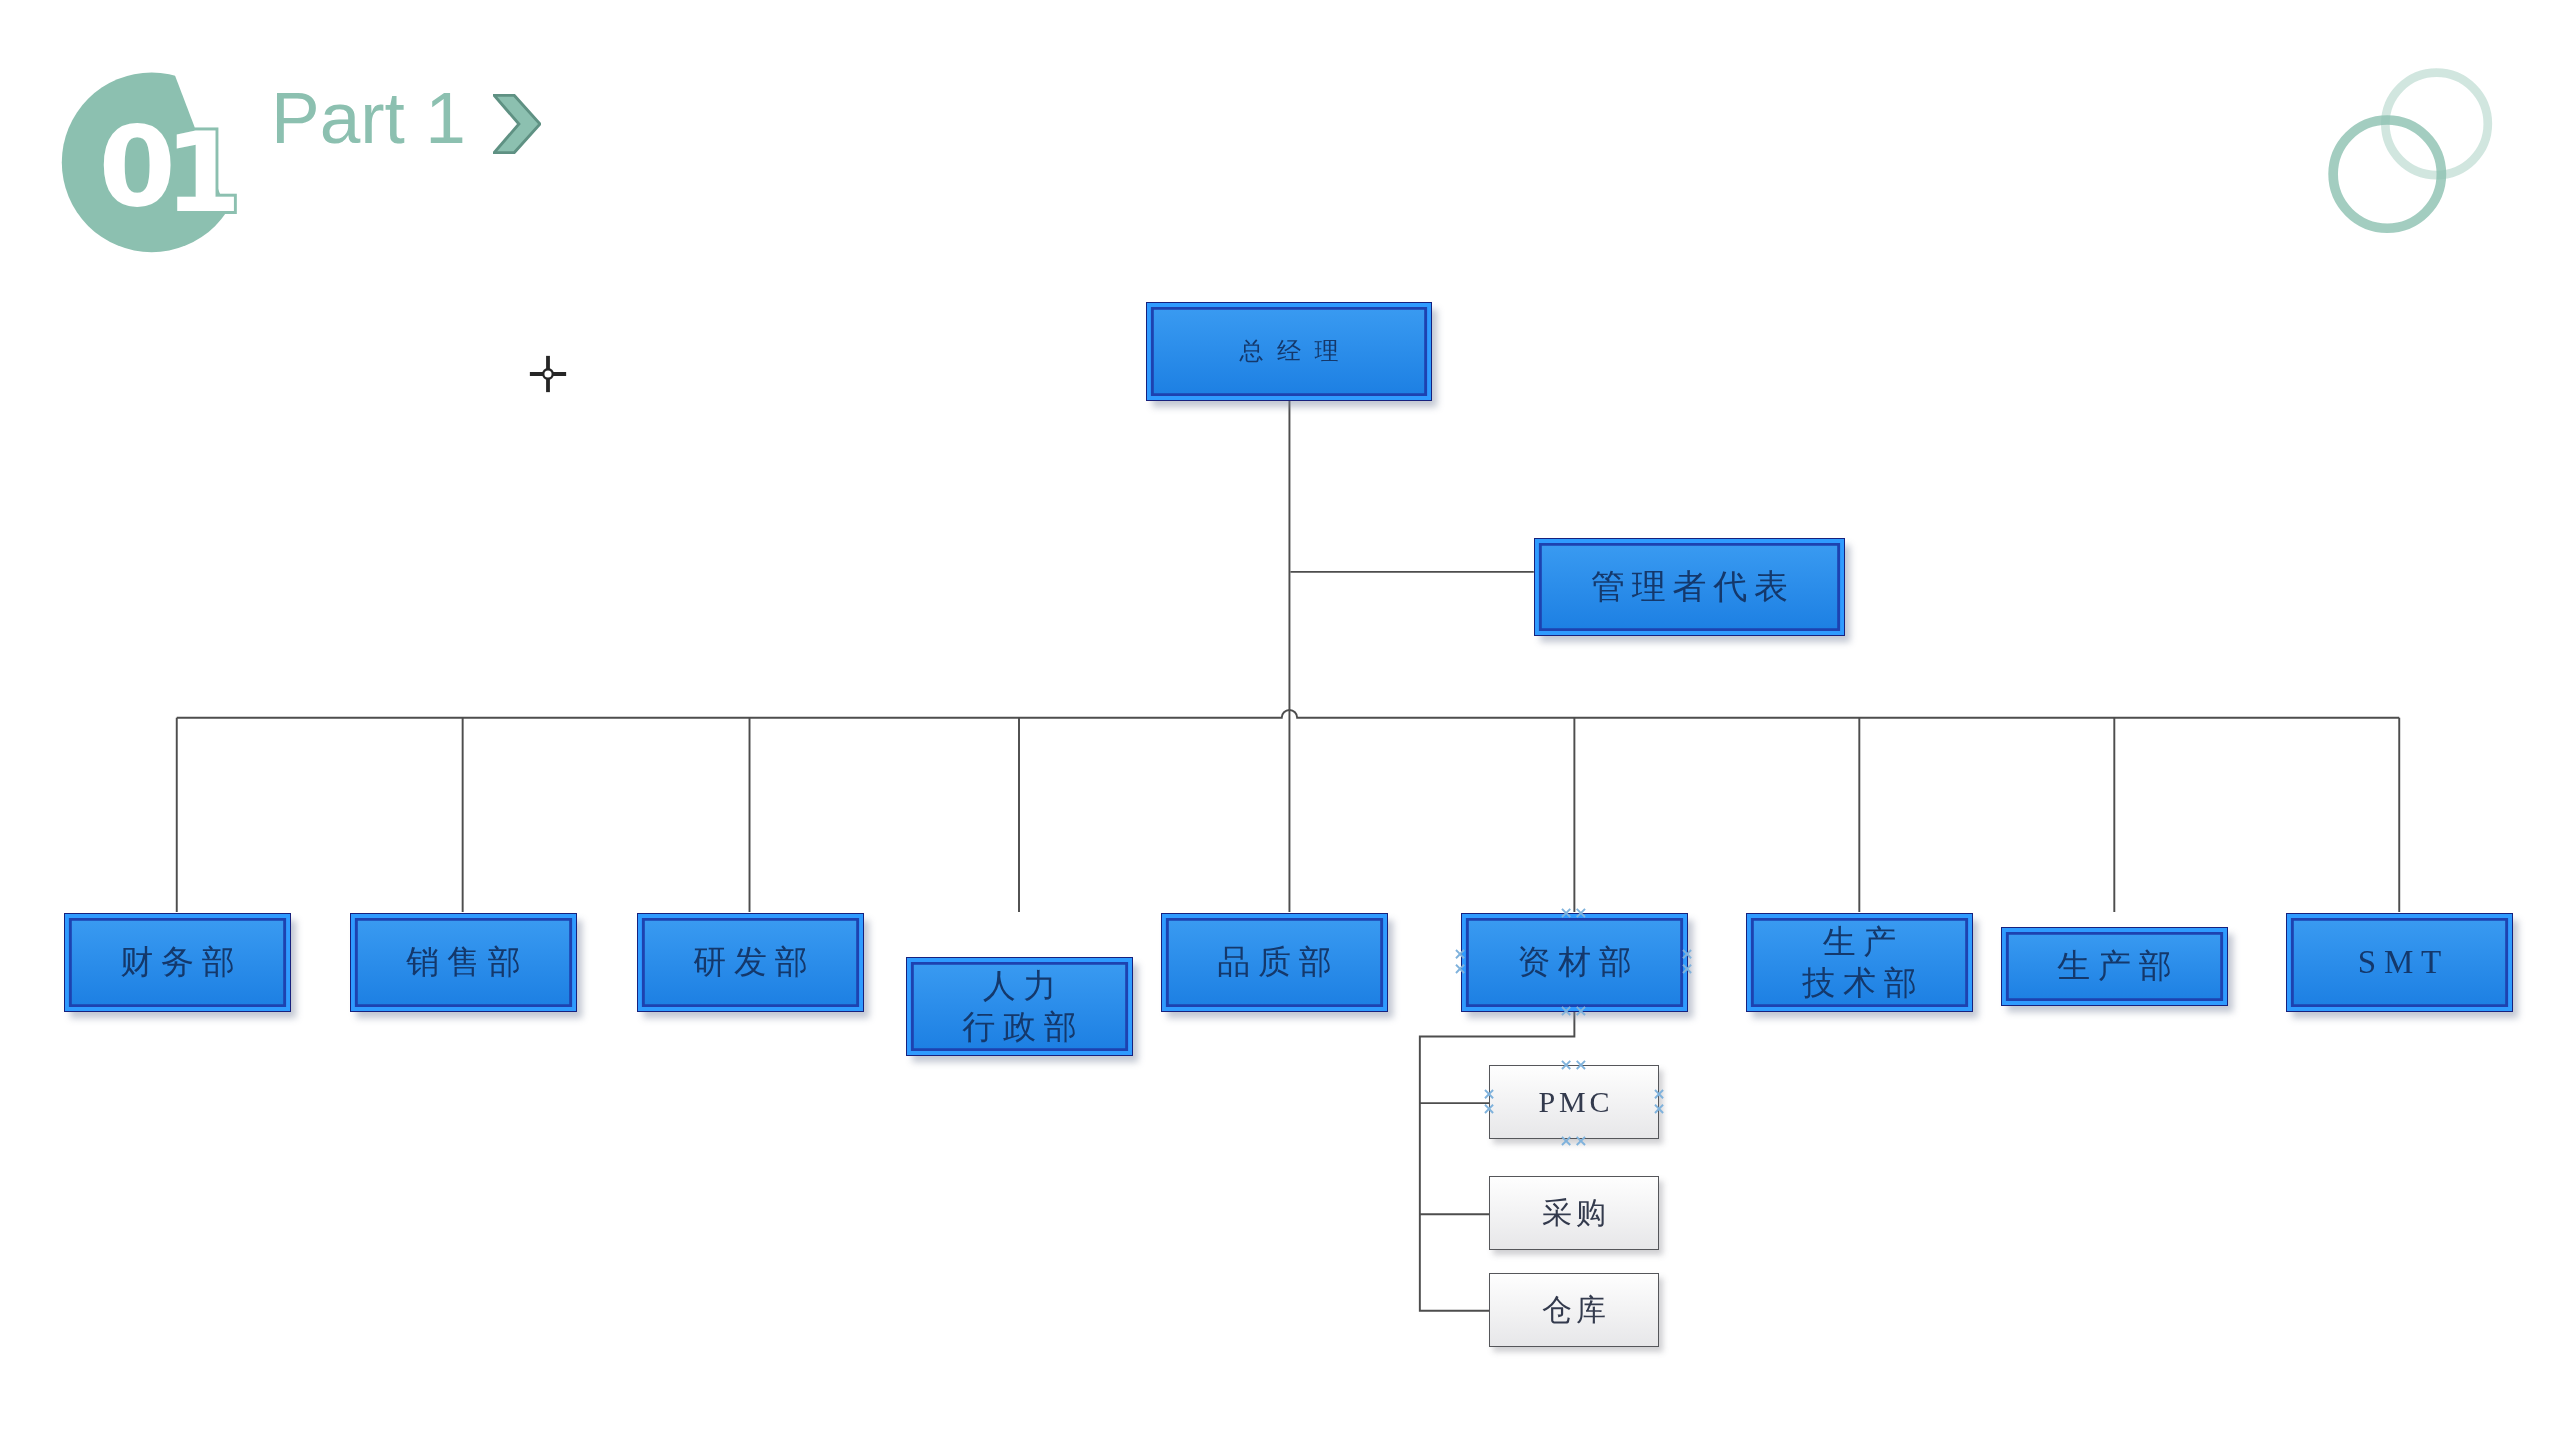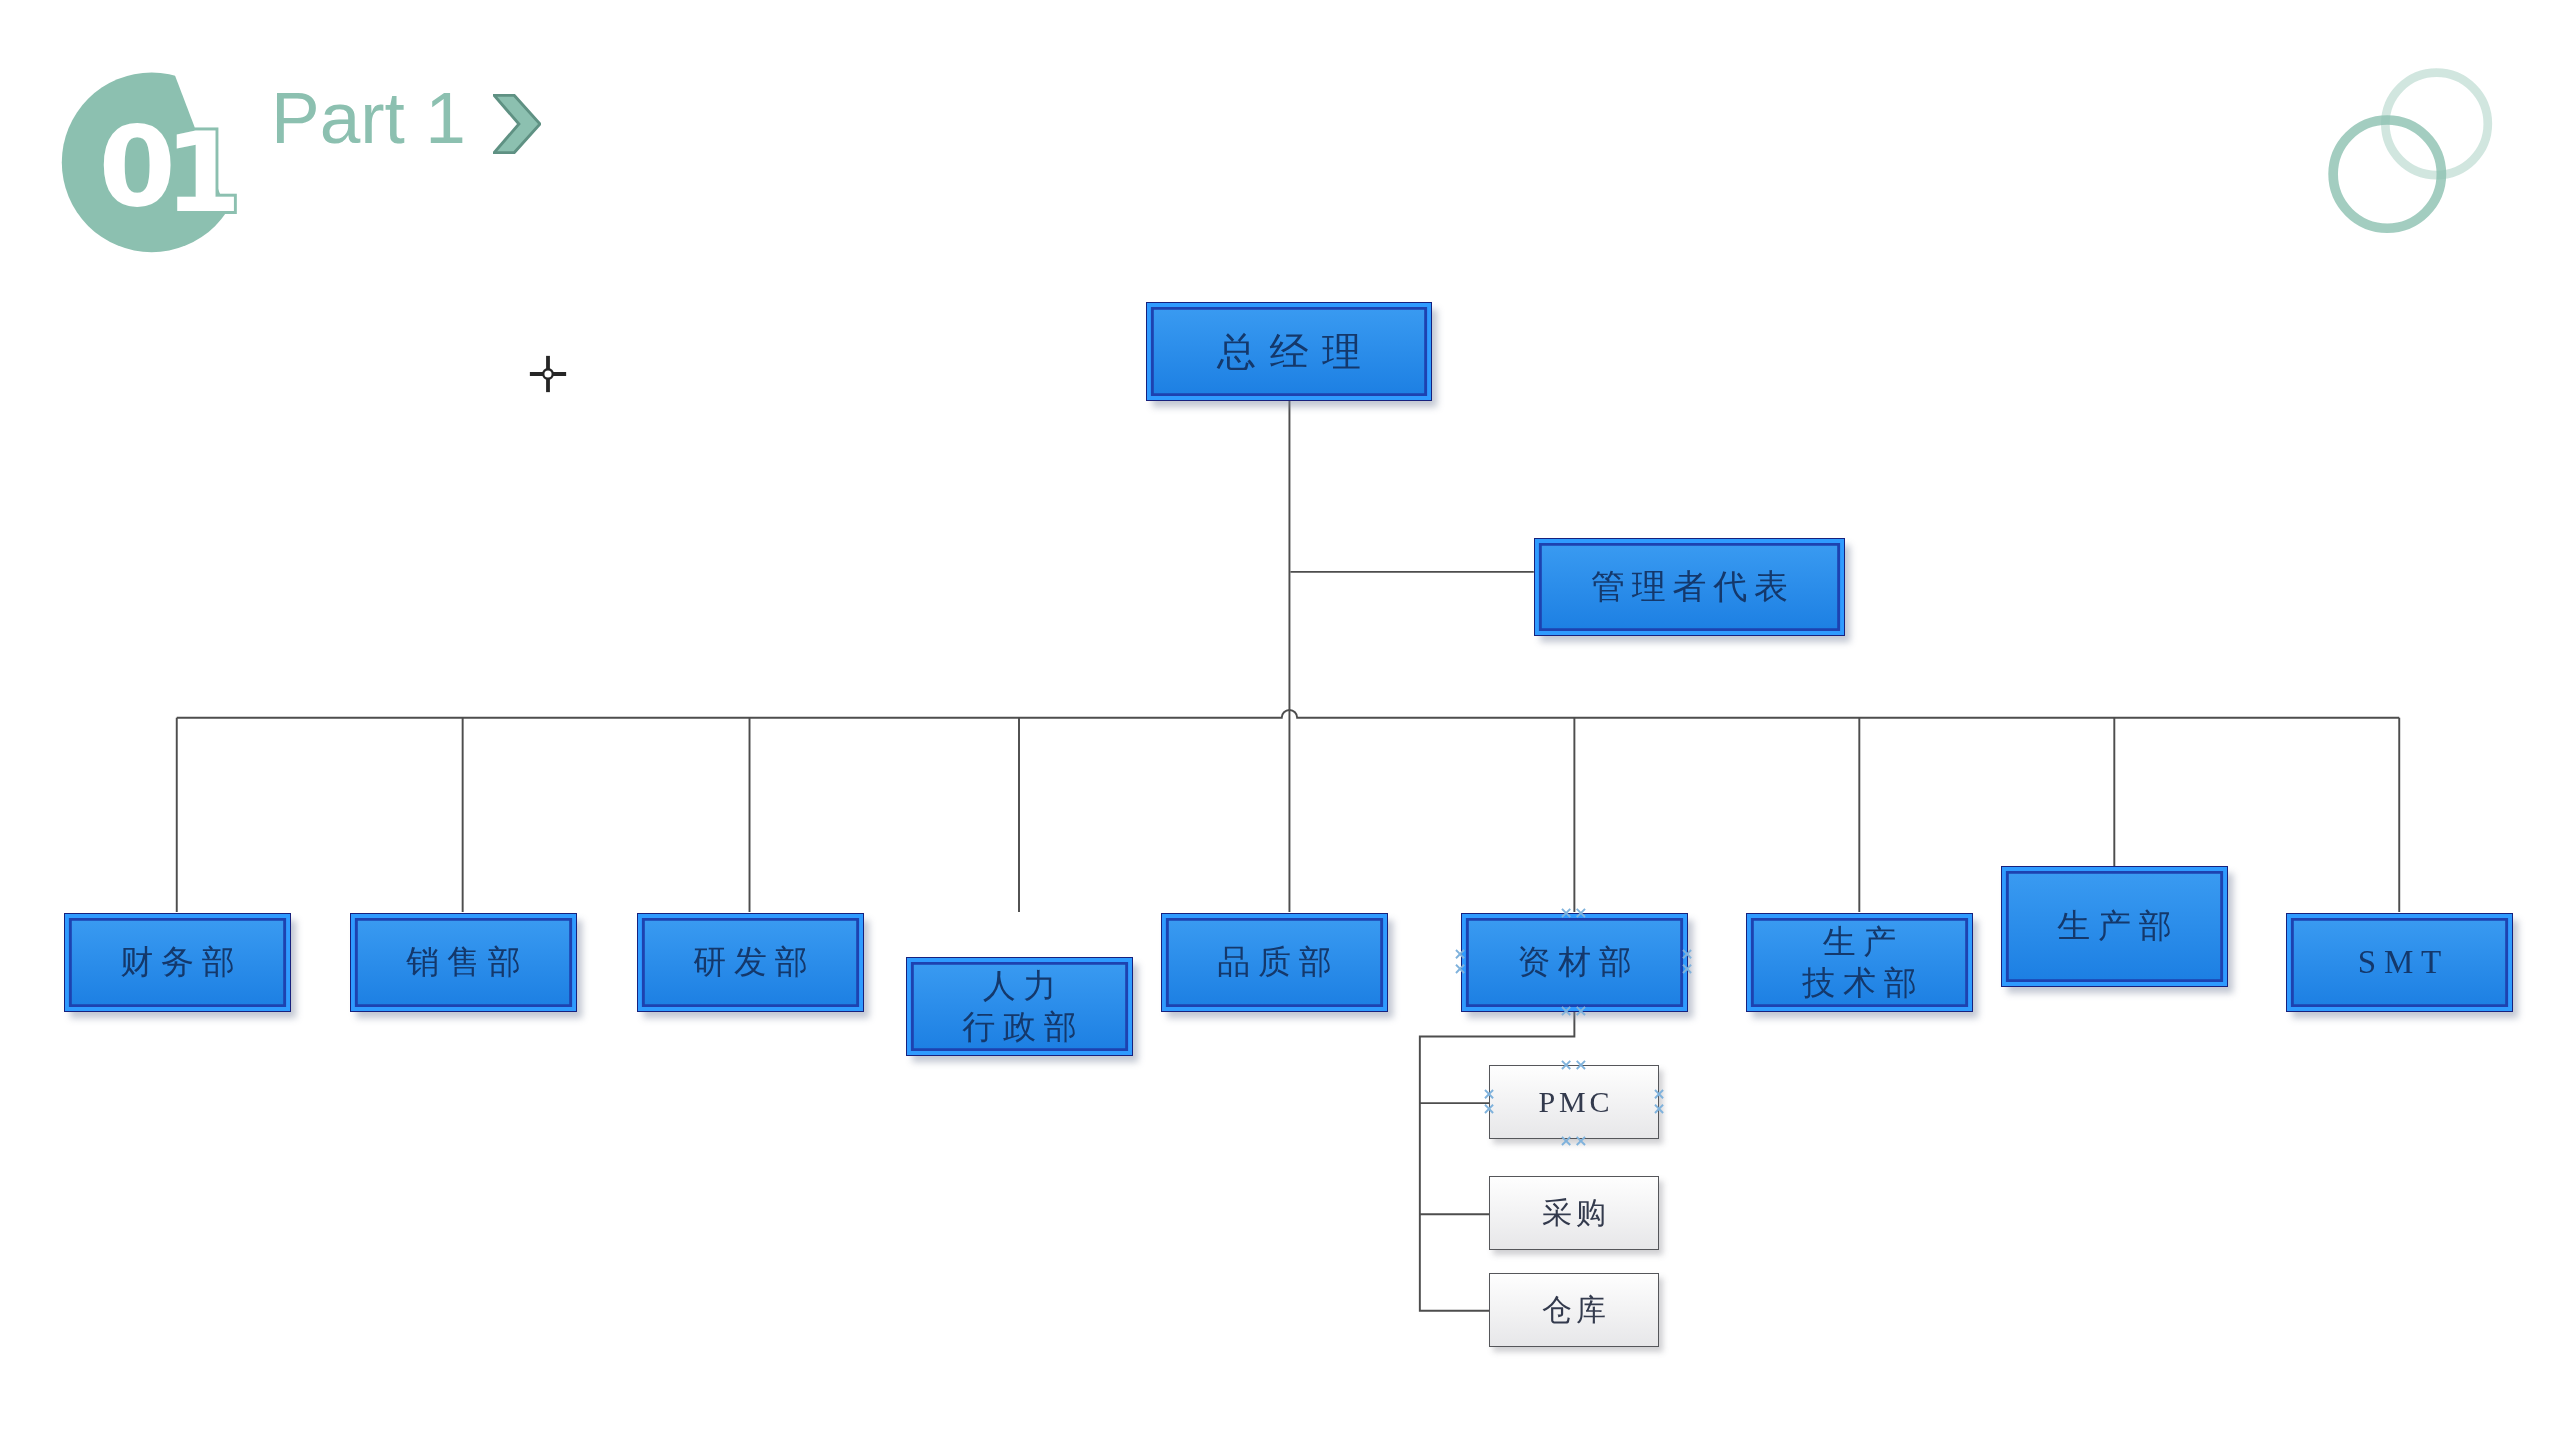--- a/index.html
+++ b/index.html
@@ -28,21 +28,21 @@
                         inset 0 0 0 6.8px var(--node-inner-ring,#1d42b0),
                         5.8px 6.8px 6.8px rgba(120,130,155,.45);
              color:var(--node-text,#14386b);
              font-family:"Liberation Serif","DejaVu Serif",serif;}
   .node.sub{background:linear-gradient(180deg,#fefefe,#e7e7e9);
             border:1.9px solid var(--sub-border,#55565a);
             box-shadow:3.9px 4.8px 5.8px rgba(100,100,110,.3);
             color:var(--sub-text,#333a4d);
             font-family:"Liberation Serif","DejaVu Serif",serif;}
   .lbl{white-space:pre-line;line-height:1.22;}
-  .gm  .lbl{font-size:39px;letter-spacing:13.5px;margin-left:13.5px;}
+  .gm  .lbl{font-size:24px;letter-spacing:13.5px;margin-left:13.5px;}
   .rep .lbl{font-size:34px;letter-spacing:6.8px;margin-left:6.8px;}
   .dept.node .lbl{font-size:33px;letter-spacing:7.7px;margin-left:7.7px;}
   .sub.node  .lbl{font-size:30px;letter-spacing:3.9px;margin-left:3.9px;}
 
   
   .handle{position:absolute;color:var(--handle,#7fb2dc);font-size:16.4px;font-weight:700;
           line-height:1;letter-spacing:1px;transform:translate(-50%,-50%);
           font-family:"DejaVu Sans",sans-serif;}
   .handle.v{transform:translate(-50%,-50%) rotate(90deg);}
   .crosshair{position:absolute;left:527px;top:353px;}
@@ -102,21 +102,21 @@
       <div class="node blue dept" style="left: 1161px; top: 913px; width: 227px; height: 99px;">
         <span class="lbl">品质部</span>
       </div>
       <div class="node blue dept" style="left: 1461px; top: 913px; width: 227px; height: 99px;">
         <span class="lbl">资材部</span>
       </div>
       <div class="node blue dept" style="left: 1746px; top: 913px; width: 227px; height: 99px;">
         <span class="lbl">生产
 技术部</span>
       </div>
-      <div class="node blue dept" style="left: 2001px; top: 866px; width: 227px; height: 121px; text-align: center;">
+      <div class="node blue dept" style="left: 2001px; top: 927px; width: 227px; height: 79px; text-align: center;">
         <span class="lbl">生产部</span>
       </div>
       <div class="node blue dept" style="left: 2286px; top: 913px; width: 227px; height: 99px;">
         <span class="lbl">SMT</span>
       </div>
       <div class="node sub" style="left: 1489px; top: 1065px; width: 170px; height: 74px;">
         <span class="lbl">PMC</span>
       </div>
       <div class="node sub" style="left: 1489px; top: 1176px; width: 170px; height: 74px;">
         <span class="lbl">采购</span>

